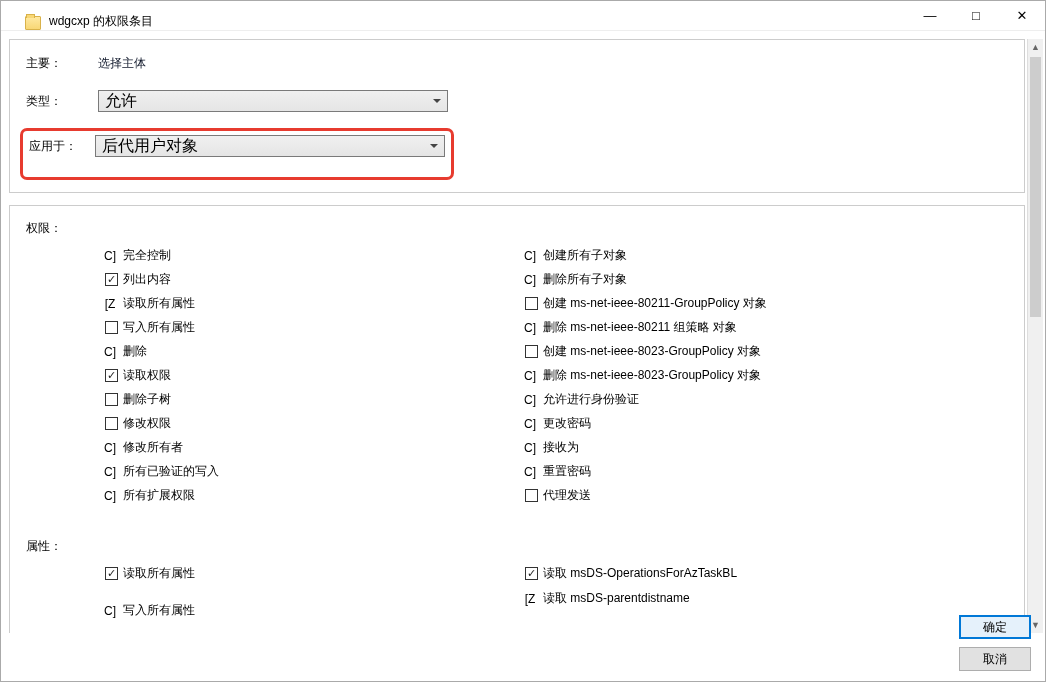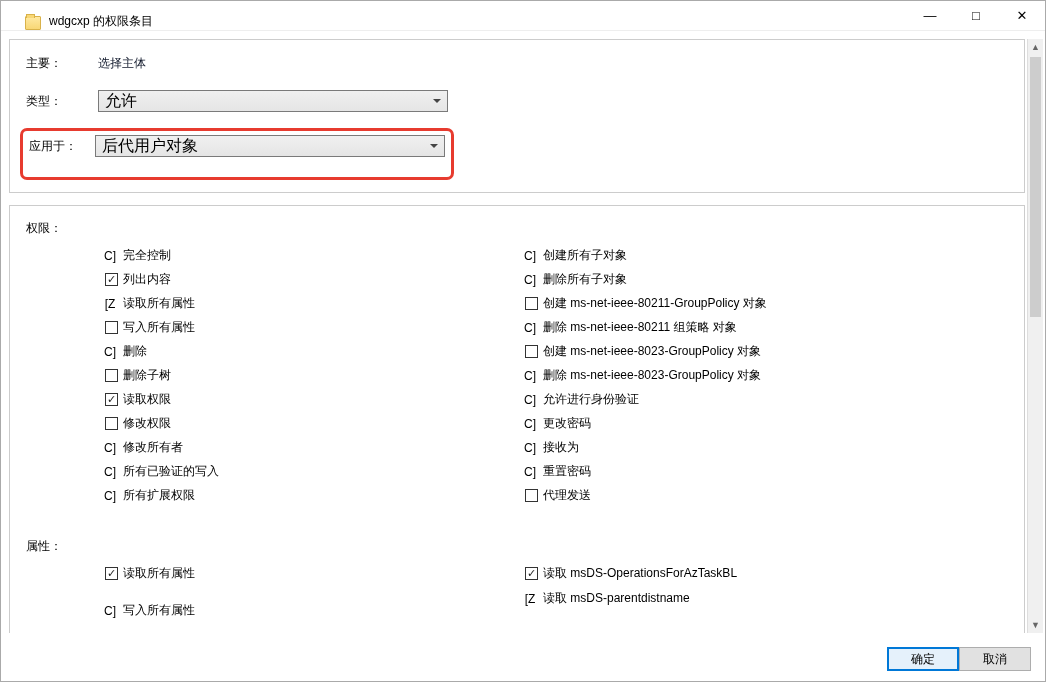--- a/index.html
+++ b/index.html
@@ -162,20 +162,22 @@
       padding: 14px 16px 20px;
     }
     .attrs {
       margin-top: 34px;
     }
     .bottom-buttons {
       position: absolute;
       right: 14px;
       bottom: 10px;
       display: flex;
+      gap: 8px;
+      flex-direction: column;
     }
     .btn {
       min-width: 72px;
       height: 24px;
       border: 1px solid #adadad;
       background: #e1e1e1;
       display: flex;
       align-items: center;
       justify-content: center;
       font-size: 12px;
@@ -283,29 +285,29 @@
                 <span>写入所有属性</span>
               </div>
               <div class="perm-item">
                 <span class="cbwrap">
                   <span class="prefix">C]</span>
                 </span>
                 <span>删除</span>
               </div>
               <div class="perm-item">
                 <span class="cbwrap">
+                  <span class="checkbox checked"></span>
+                </span>
+                <span>读取权限</span>
+              </div>
+              <div class="perm-item">
+                <span class="cbwrap">
                   <span class="checkbox"></span>
                 </span>
                 <span>删除子树</span>
-              </div>
-              <div class="perm-item">
-                <span class="cbwrap">
-                  <span class="checkbox checked"></span>
-                </span>
-                <span>读取权限</span>
               </div>
               <div class="perm-item">
                 <span class="cbwrap">
                   <span class="checkbox"></span>
                 </span>
                 <span>修改权限</span>
               </div>
               <div class="perm-item">
                 <span class="cbwrap">
                   <span class="prefix">C]</span>

